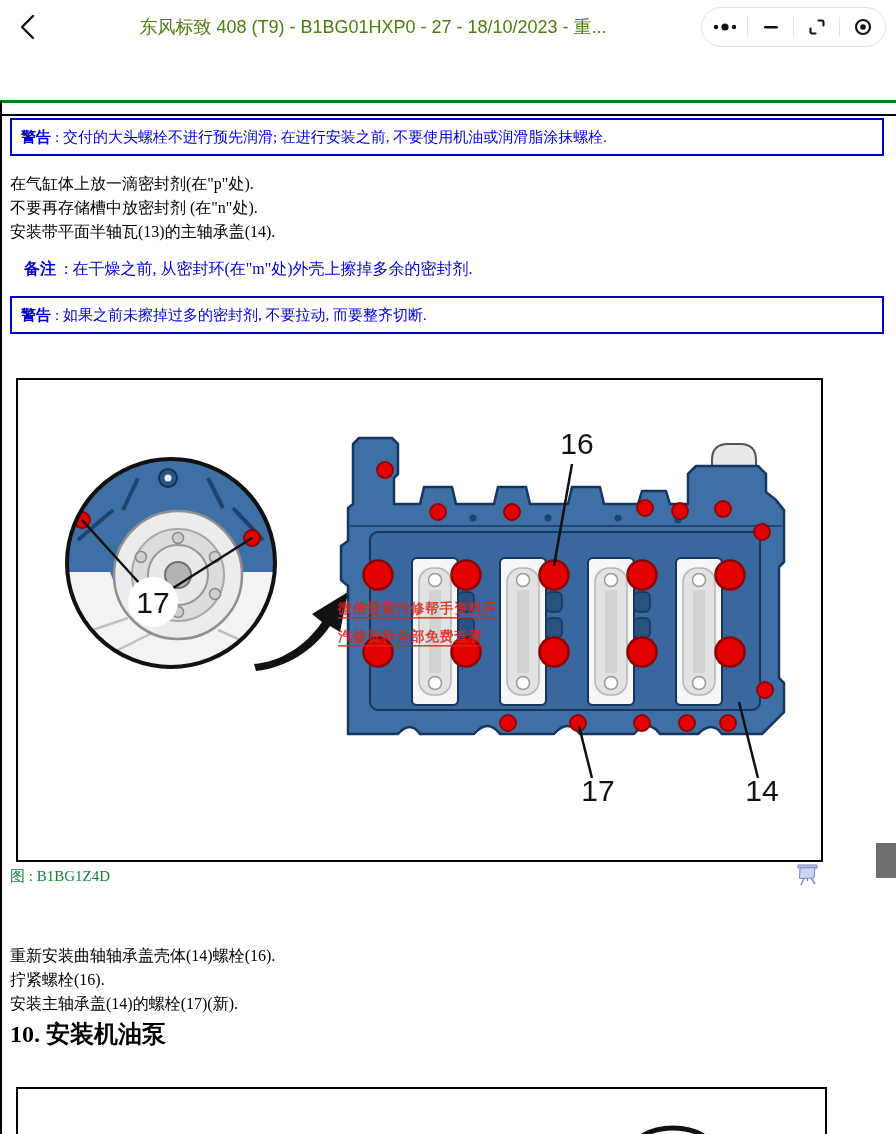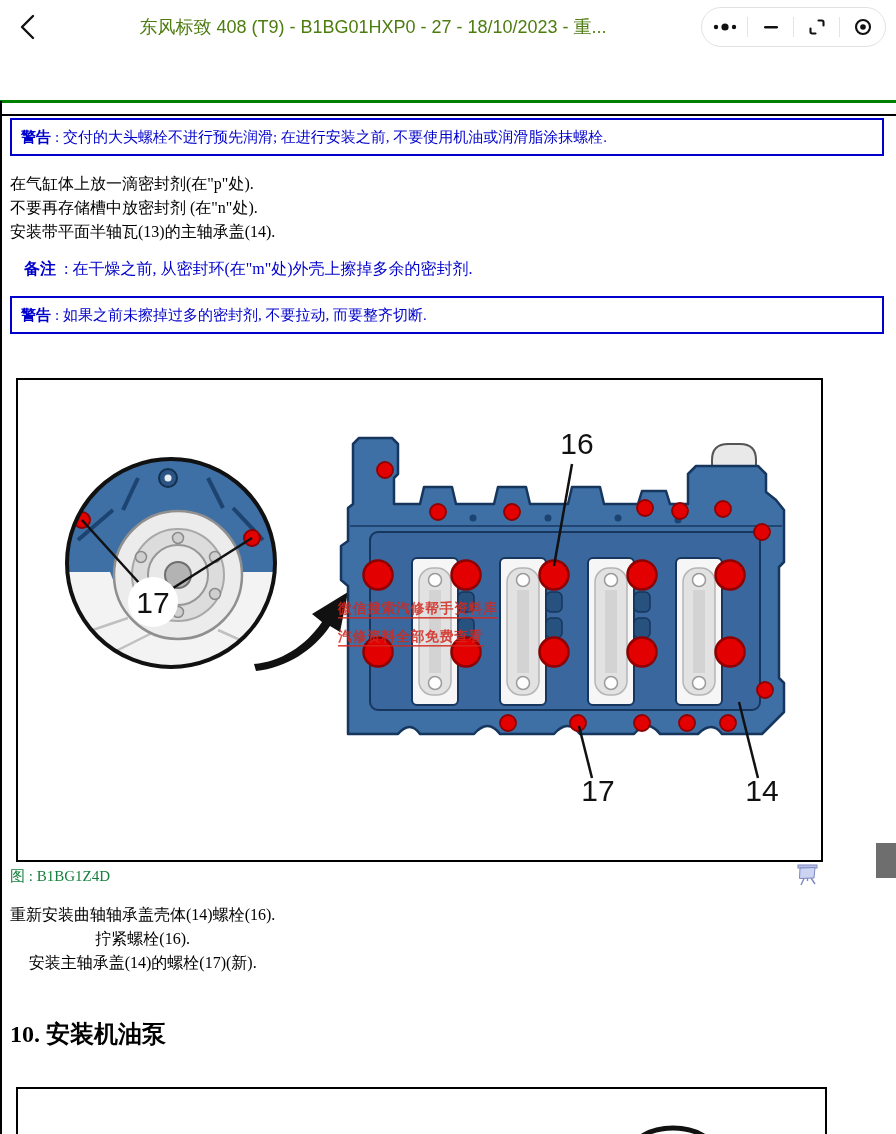--- a/index.html
+++ b/index.html
@@ -265,21 +265,21 @@
     <svg width="24" height="26" viewBox="0 0 24 26">
       <rect x="2" y="3" width="19" height="3" fill="#b9c3ea" stroke="#7d88c0" stroke-width="1"></rect>
       <polygon points="4,6 19,5.5 18,16 3.5,16.5" fill="#ccd4f2" stroke="#7d88c0" stroke-width="1"></polygon>
       <line x1="8" y1="16.5" x2="5" y2="23" stroke="#7d88c0" stroke-width="1.4"></line>
       <line x1="15" y1="16" x2="19" y2="22" stroke="#7d88c0" stroke-width="1.4"></line>
       <line x1="11.5" y1="16" x2="11.5" y2="19" stroke="#7d88c0" stroke-width="1.4"></line>
     </svg>
   </div>
   <div class="abs scroll-thumb"></div>
 
-  <div class="abs bodytext" style="top:903px;text-align:center;">
+  <div class="abs bodytext" style="top:944px;">
     <div>重新安装曲轴轴承盖壳体(14)螺栓(16).</div>
     <div>拧紧螺栓(16).</div>
     <div>安装主轴承盖(14)的螺栓(17)(新).</div>
   </div>
 
   <div class="abs heading">10. 安装机油泵</div>
 
   <div class="abs figbox2">
     <svg width="807" height="47" viewBox="0 0 807 47">
       <ellipse cx="655" cy="64" rx="42" ry="25" fill="none" stroke="#111" stroke-width="5"></ellipse>

